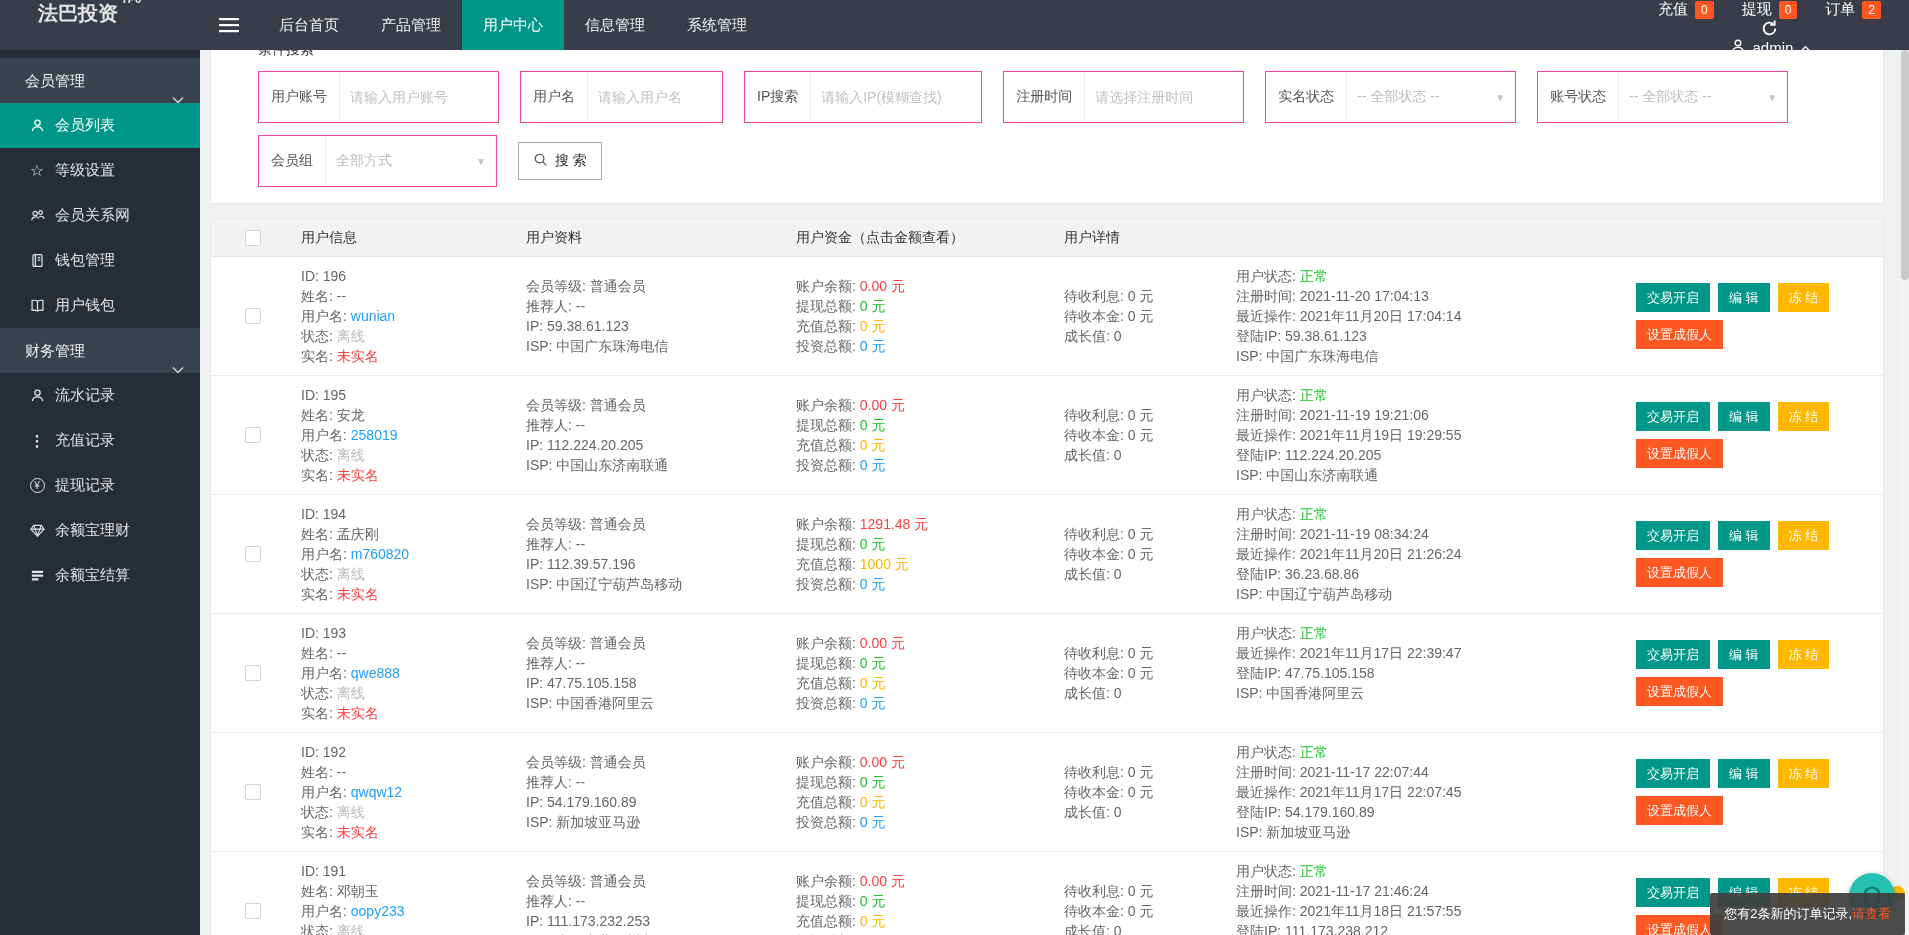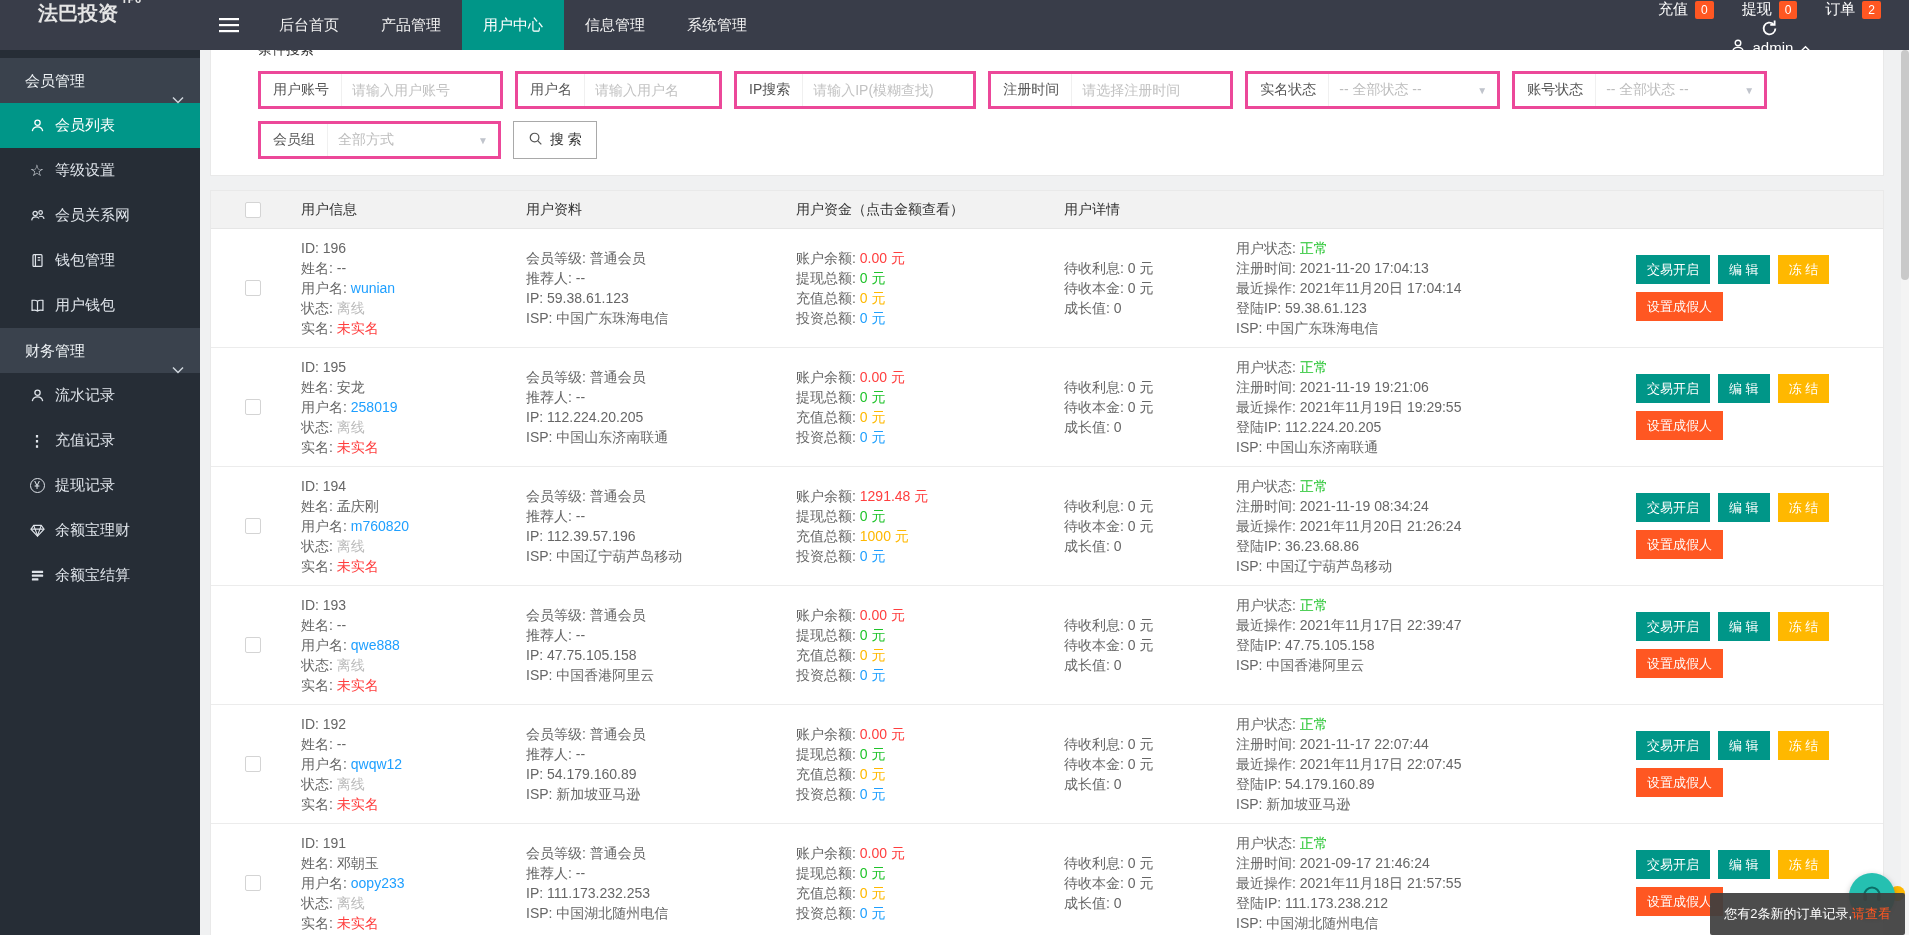--- a/index.html
+++ b/index.html
@@ -28,21 +28,21 @@
   .side-item.active { background:#009688; color:#fff; }
   .side-item .icon { width:18px; display:inline-flex; justify-content:center; align-items:center; }
   .yen-circle { display:inline-flex; width:15px; height:15px; border:1.2px solid currentColor; border-radius:50%; align-items:center; justify-content:center; font-size:10px; }
 
   
   .main { position:absolute; top:50px; left:200px; right:0; bottom:0; background:#f0f1f2; overflow:hidden; }
   .search-panel { margin:-20px 25px 14px 10px; background:#fff; border:1px solid #e9e9e9; padding:10px 16px 16px 47px; }
   .panel-title { font-size:14px; color:#333; margin-bottom:12px; }
   .filter-row { display:flex; align-items:center; }
   .filter-row + .filter-row { margin-top:12px; }
-  .fgroup { display:flex; align-items:center; height:38px; border:3px solid #ec4899; background:#fff; margin-right:12px; }
+  .fgroup { display:flex; align-items:center; height:52px; border:1px solid #ec4899; background:#fff; margin-right:21px; }
   .flabel { padding:0 12px; font-size:14px; color:#565656; height:100%; display:flex; align-items:center; white-space:nowrap; border-right:1px solid #f0f0f0; }
   .fgroup input { border:none; outline:none; height:100%; padding:0 10px; font-size:14px; color:#333; font-family:inherit; }
   .fgroup input::placeholder { color:#c2c2c2; }
   .fvalue { padding:0 10px; font-size:14px; color:#bdbdbd; white-space:nowrap; }
   .caret { color:#c0c4cc; font-size:10px; padding-right:10px; margin-left:auto; }
   .search-btn { height:38px; border:1px solid #a9a9a9; background:#fff; display:inline-flex; align-items:center; gap:7px; padding:0 14px; font-size:14px; color:#333; cursor:pointer; font-family:inherit; }
 
   .table-panel { margin:0 25px 0 10px; background:#fff; border:1px solid #e9e9e9; min-height:757px; }
   .thead { display:flex; background:#f2f2f2; height:38px; align-items:center; border-bottom:1px solid #e6e6e6; font-size:14px; color:#333; }
   .trow { display:flex; padding:9px 0; border-bottom:1px solid #ececec; font-size:14px; color:#666; line-height:20px; }
@@ -534,21 +534,21 @@
     <div>充值总额: <span class="c-amber">0 元</span></div>
     <div>投资总额: <span class="c-blue">0 元</span></div>
   </div>
   <div class="col col-detail col-mid">
     <div>待收利息: 0 元</div>
     <div>待收本金: 0 元</div>
     <div>成长值: 0</div>
   </div>
   <div class="col col-time">
     <div>用户状态: <span class="c-green">正常</span></div>
-    <div>注册时间: 2021-09-17 21:46:24</div>
+    <div>注册时间: 2021-11-17 21:46:24</div>
     <div>最近操作: 2021年11月18日 21:57:55</div>
     <div>登陆IP: 111.173.238.212</div>
     <div>ISP: 中国湖北随州电信</div>
   </div>
   <div class="col col-actions">
     <div>
       <button class="btn btn-teal">交易开启</button><button class="btn btn-teal">编 辑</button><button class="btn btn-amber">冻 结</button>
     </div>
     <div class="btn-row2">
       <button class="btn btn-orange">设置成假人</button>

